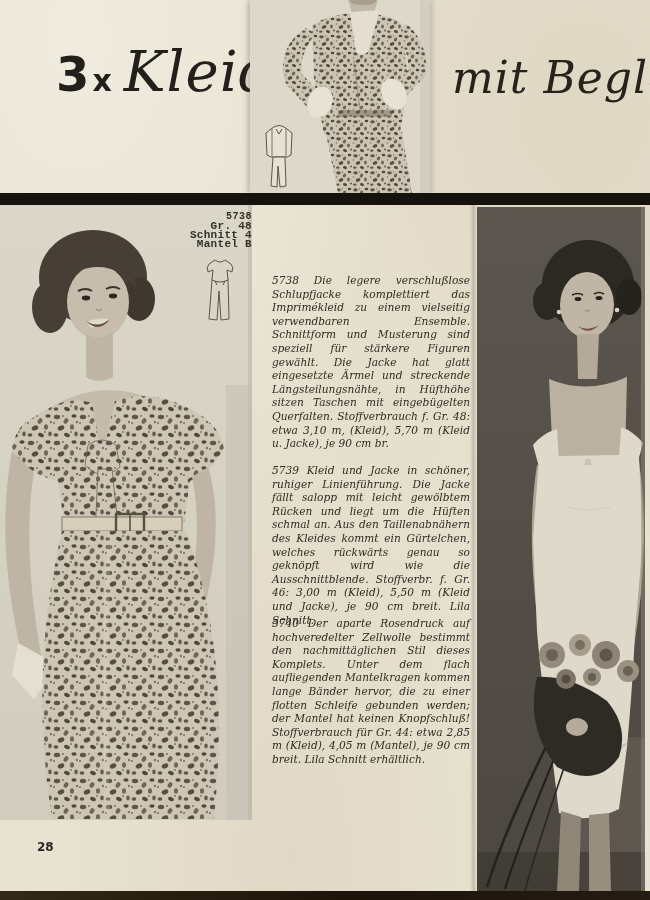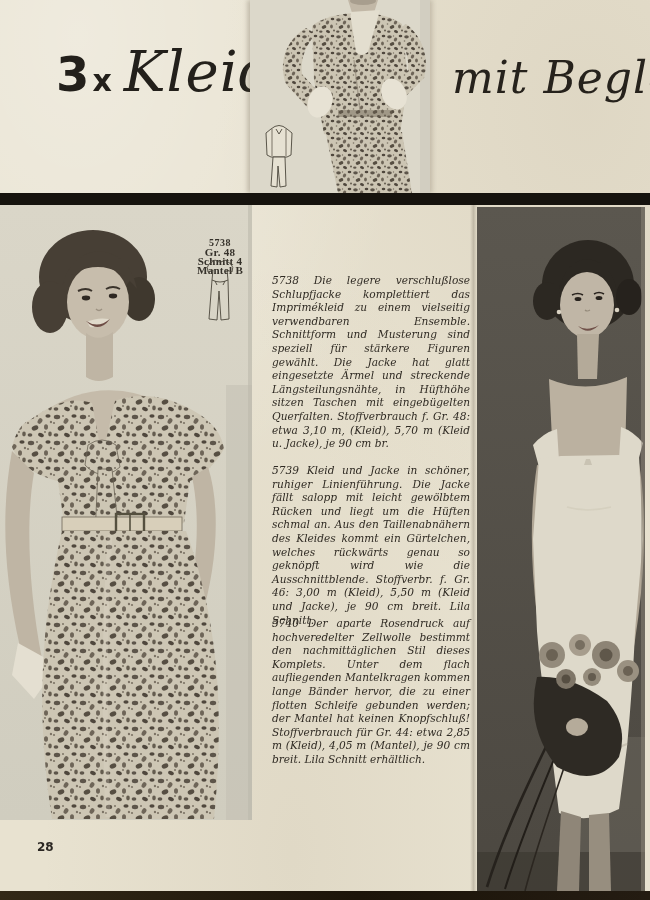--- a/index.html
+++ b/index.html
@@ -21,22 +21,22 @@
     white-space:nowrap;color:#26221c;letter-spacing:1px;}
   .top-photo{position:absolute;left:250px;top:0;width:180px;height:193px;background:#dcd8ca;
     box-shadow:-3px 0 4px rgba(90,80,60,.25), 3px 0 4px rgba(90,80,60,.18);}
   .band{position:absolute;left:0;top:193px;width:650px;height:12px;background:#16130e;}
   
   .left-photo{position:absolute;left:0;top:205px;width:252px;height:615px;}
   .right-photo{position:absolute;left:477px;top:207px;width:168px;height:684px;}
   .crease{position:absolute;left:470px;top:205px;width:7px;height:686px;
     background:linear-gradient(90deg,transparent,rgba(60,50,35,.20),transparent);}
   
-  .pattern-label{position:absolute;left:188px;top:32px;width:64px;text-align:center;color:#35312a;
-    font-family:Liberation Serif, serif;font-weight:700;}
+  .pattern-label{position:absolute;left:188px;top:6px;width:64px;text-align:right;color:#35312a;
+    font-family:Liberation Mono, monospace;font-weight:700;}
   .pl-num{font-size:10px;line-height:11px;letter-spacing:.5px;}
   .pl-line{font-size:11px;line-height:9px;letter-spacing:.3px;}
   .dress-sketch{position:absolute;left:203px;top:52px;}
   
   .article{position:absolute;left:272px;width:198px;margin:0;font-style:italic;font-size:10.6px;
     line-height:13.6px;text-align:justify;color:#2f2a23;}
   .a1{top:274px;} .a2{top:464px;} .a3{top:617px;}
   
   .page-number{position:absolute;left:37px;top:840px;font-family:"DejaVu Sans",sans-serif;
     font-weight:700;font-size:12px;color:#2a2622;}

